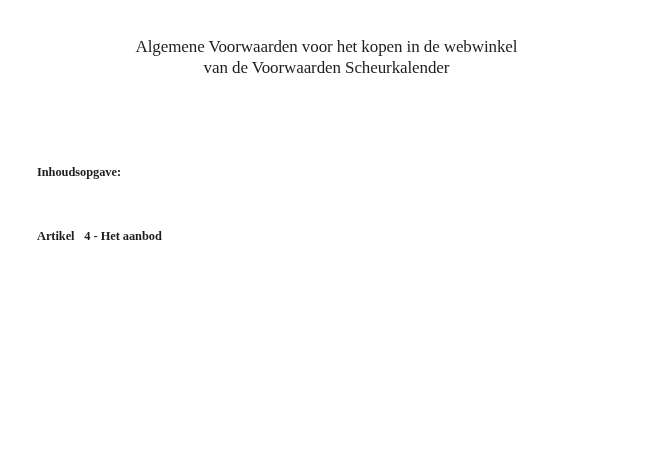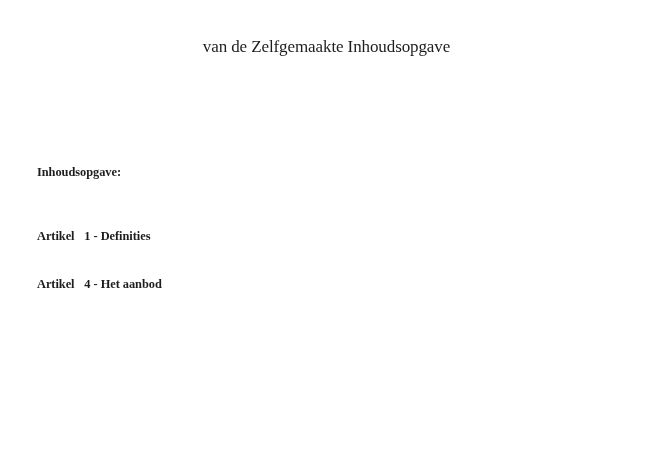--- a/index.html
+++ b/index.html
@@ -39,28 +39,28 @@
     text-align: right;
     white-space: pre;
   }
 </style>
 </head>
 <body>
 
 <div class="page">
 
   <div class="title-block">
-    <div>van de Zelfgemaakte Inhoudsopgave</div>
+    <div>Algemene Voorwaarden voor het kopen in de webwinkel</div>
+    <div>van de Voorwaarden Scheurkalender</div>
   </div>
 
   <div class="content-block">
 
     <div class="toc-row">Inhoudsopgave:</div>
 
-    <div class="toc-row"><span>Artikel</span><span class="toc-num">1</span><span> - </span><span>Definities</span></div>
     <div class="toc-row"><span>Artikel</span><span class="toc-num">4</span><span> - </span><span>Het aanbod</span></div>
     
     
     
     
     
     
     
     
     

